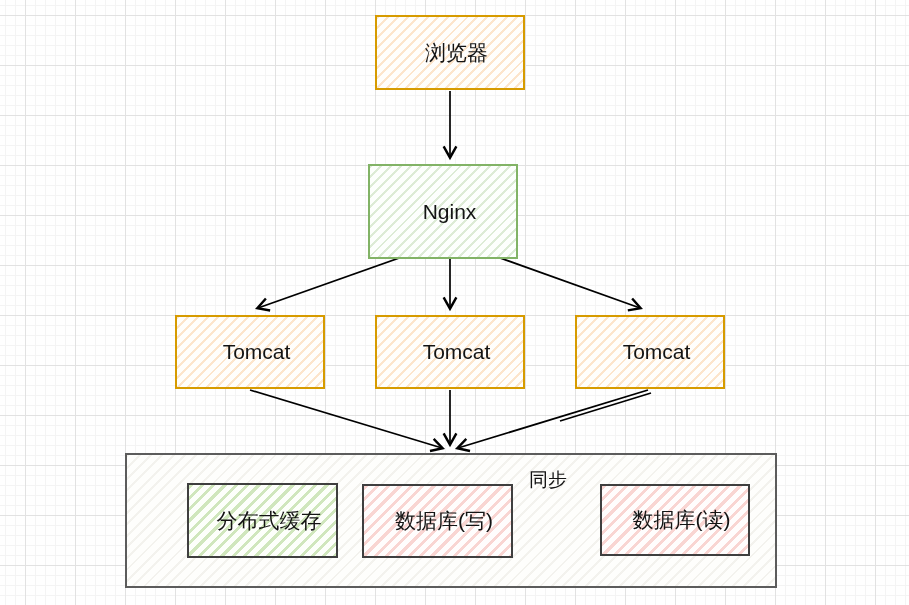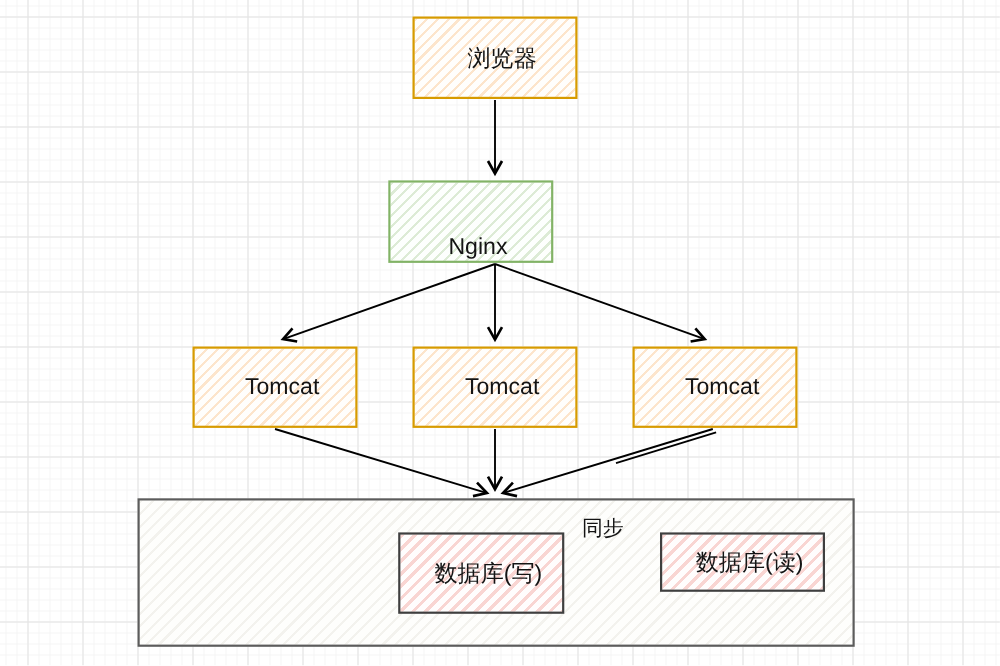--- a/index.html
+++ b/index.html
@@ -41,28 +41,28 @@
   .fill-pink{
     border:2px solid #3f3f3f;
     background:repeating-linear-gradient(135deg, rgba(235,122,112,0.30) 0 3px, rgba(255,255,255,0) 3px 8px) #fffdfd;
     text-align:right;
   }
   .fill-gray{
     border:2px solid #5c5c5c;
     background:repeating-linear-gradient(135deg, rgba(178,172,152,0.14) 0 2px, rgba(255,255,255,0) 2px 8px) #fefefc;
   }
   #browser{left:375px;top:15px;width:150px;height:75px;}
-  #nginx{left:353px;top:164px;width:150px;height:75px;align-items:flex-end;}
+  #nginx{left:368px;top:164px;width:150px;height:95px;}
   #tomcat1{left:175px;top:315px;width:150px;height:74px;}
   #tomcat2{left:375px;top:315px;width:150px;height:74px;}
   #tomcat3{left:575px;top:315px;width:150px;height:74px;}
   #data-layer{left:125px;top:453px;width:652px;height:135px;}
   #cache{left:187px;top:483px;width:151px;height:75px;}
   #db-write{left:362px;top:484px;width:151px;height:74px;}
-  #db-read{left:600px;top:484px;width:150px;height:54px;}
+  #db-read{left:600px;top:484px;width:150px;height:72px;}
   .edge-label{
     position:absolute;left:529px;top:467px;width:56px;
     font-size:19px;color:#141414;text-align:left;
   }
   .watermark{
     position:absolute;left:752px;top:570px;width:150px;
     font-size:20px;color:#c9c9c9;
     text-shadow:1px 1px 0 #ffffff;
     white-space:nowrap;
   }
@@ -108,20 +108,23 @@
   </div>
 
   <div class="node fill-orange" id="tomcat2">
     <span>Tomcat</span>
   </div>
 
   <div class="node fill-orange" id="tomcat3">
     <span>Tomcat</span>
   </div>
 
+  <div class="node fill-green-dark-border" id="cache">
+    <span>分布式缓存</span>
+  </div>
 
   <div class="node fill-pink" id="db-write">
     <span>数据库(写)</span>
   </div>
 
   <div class="node fill-pink" id="db-read">
     <span>数据库(读)</span>
   </div>
 
   <div class="edge-label">同步</div>

